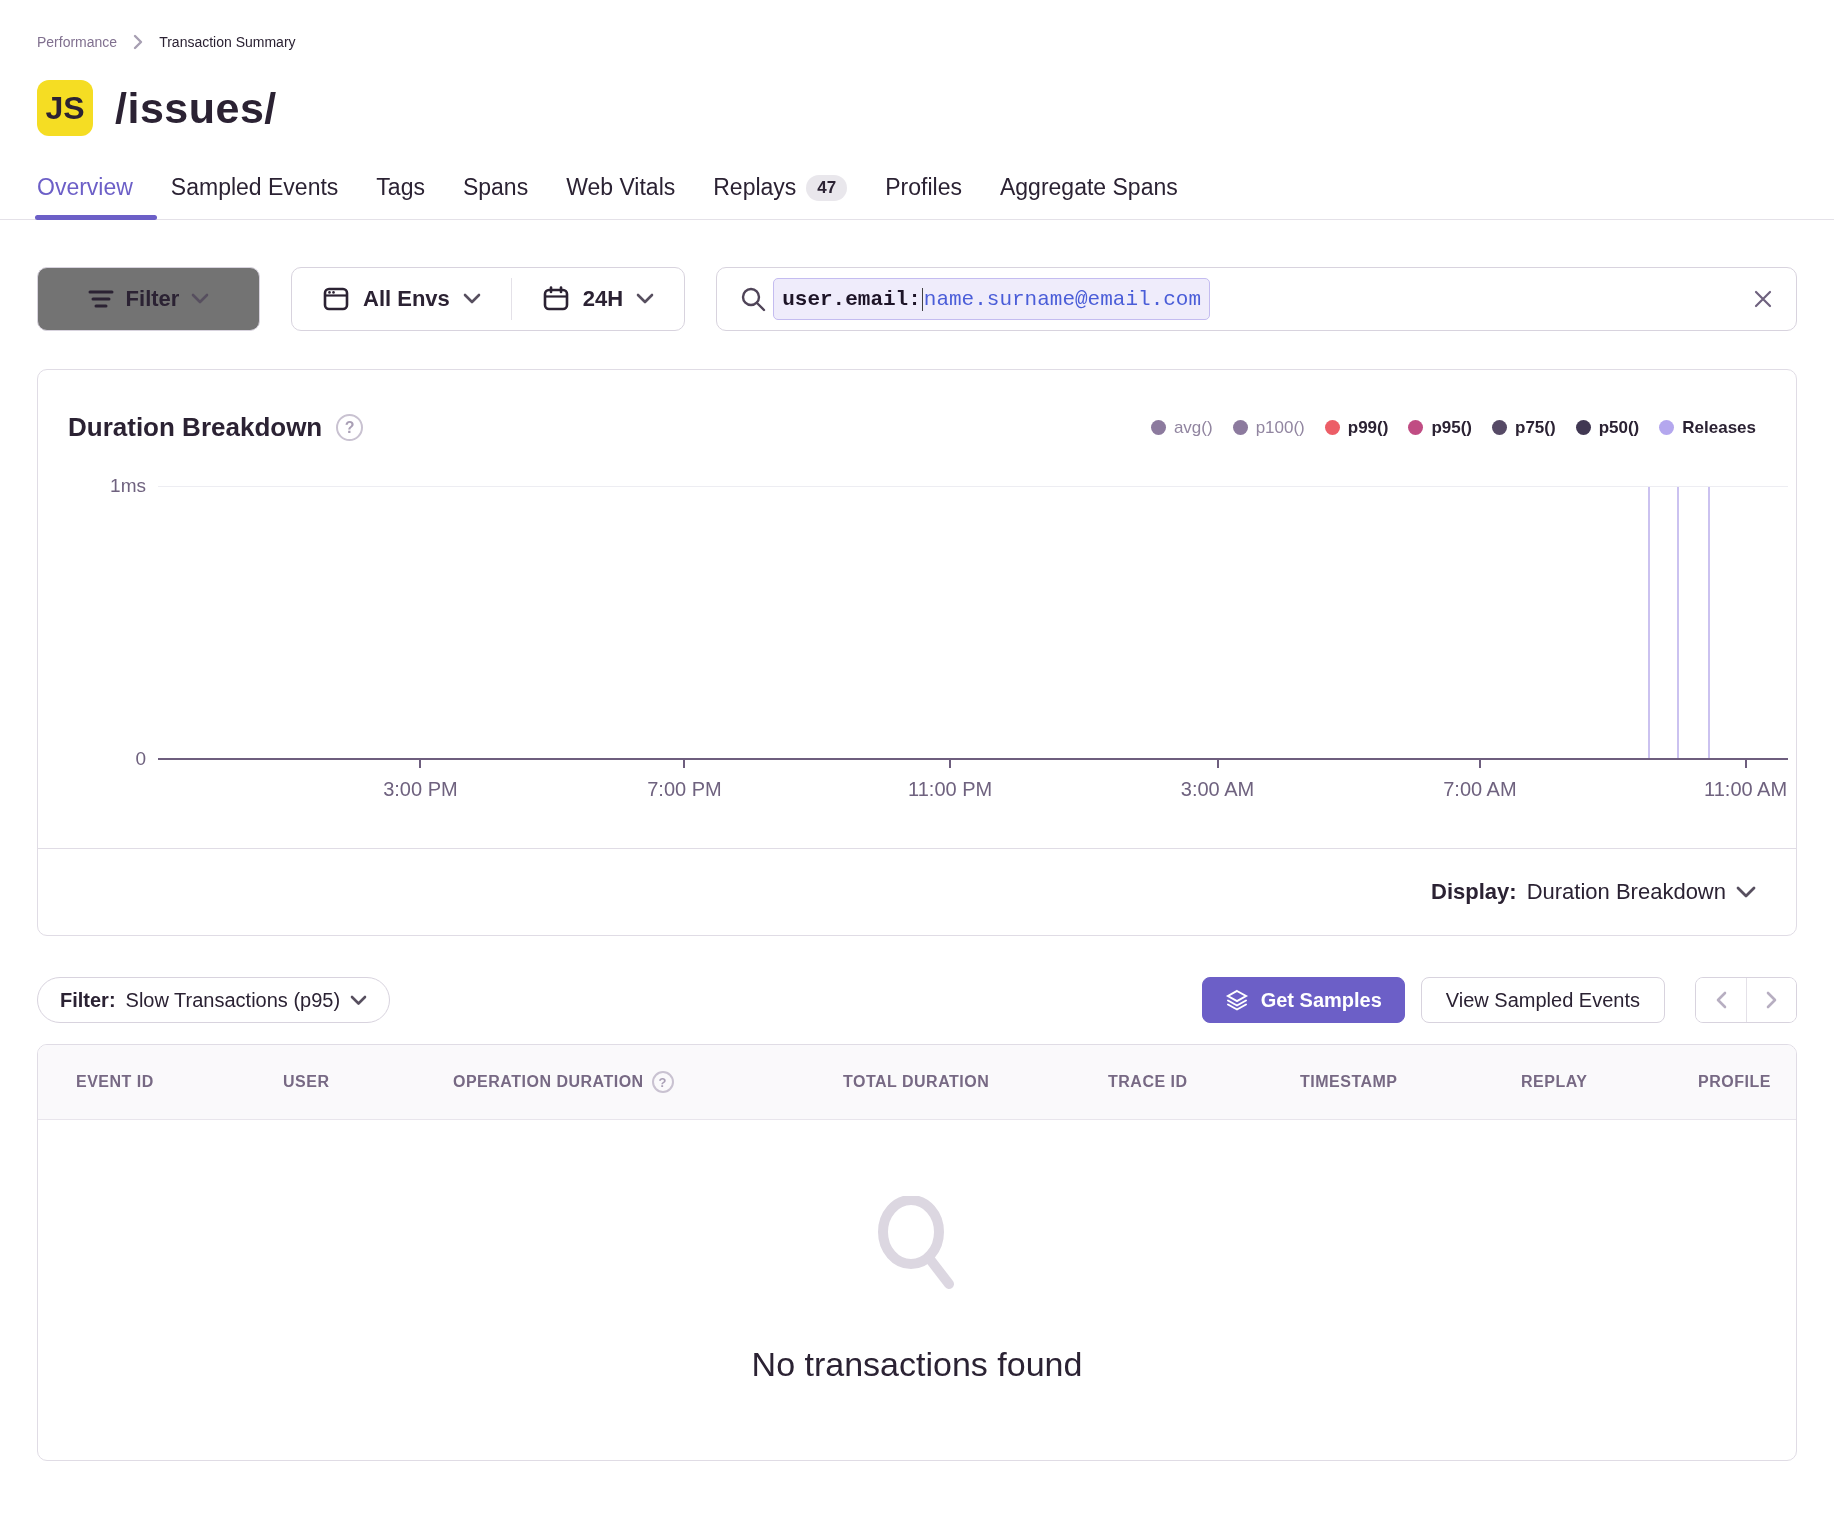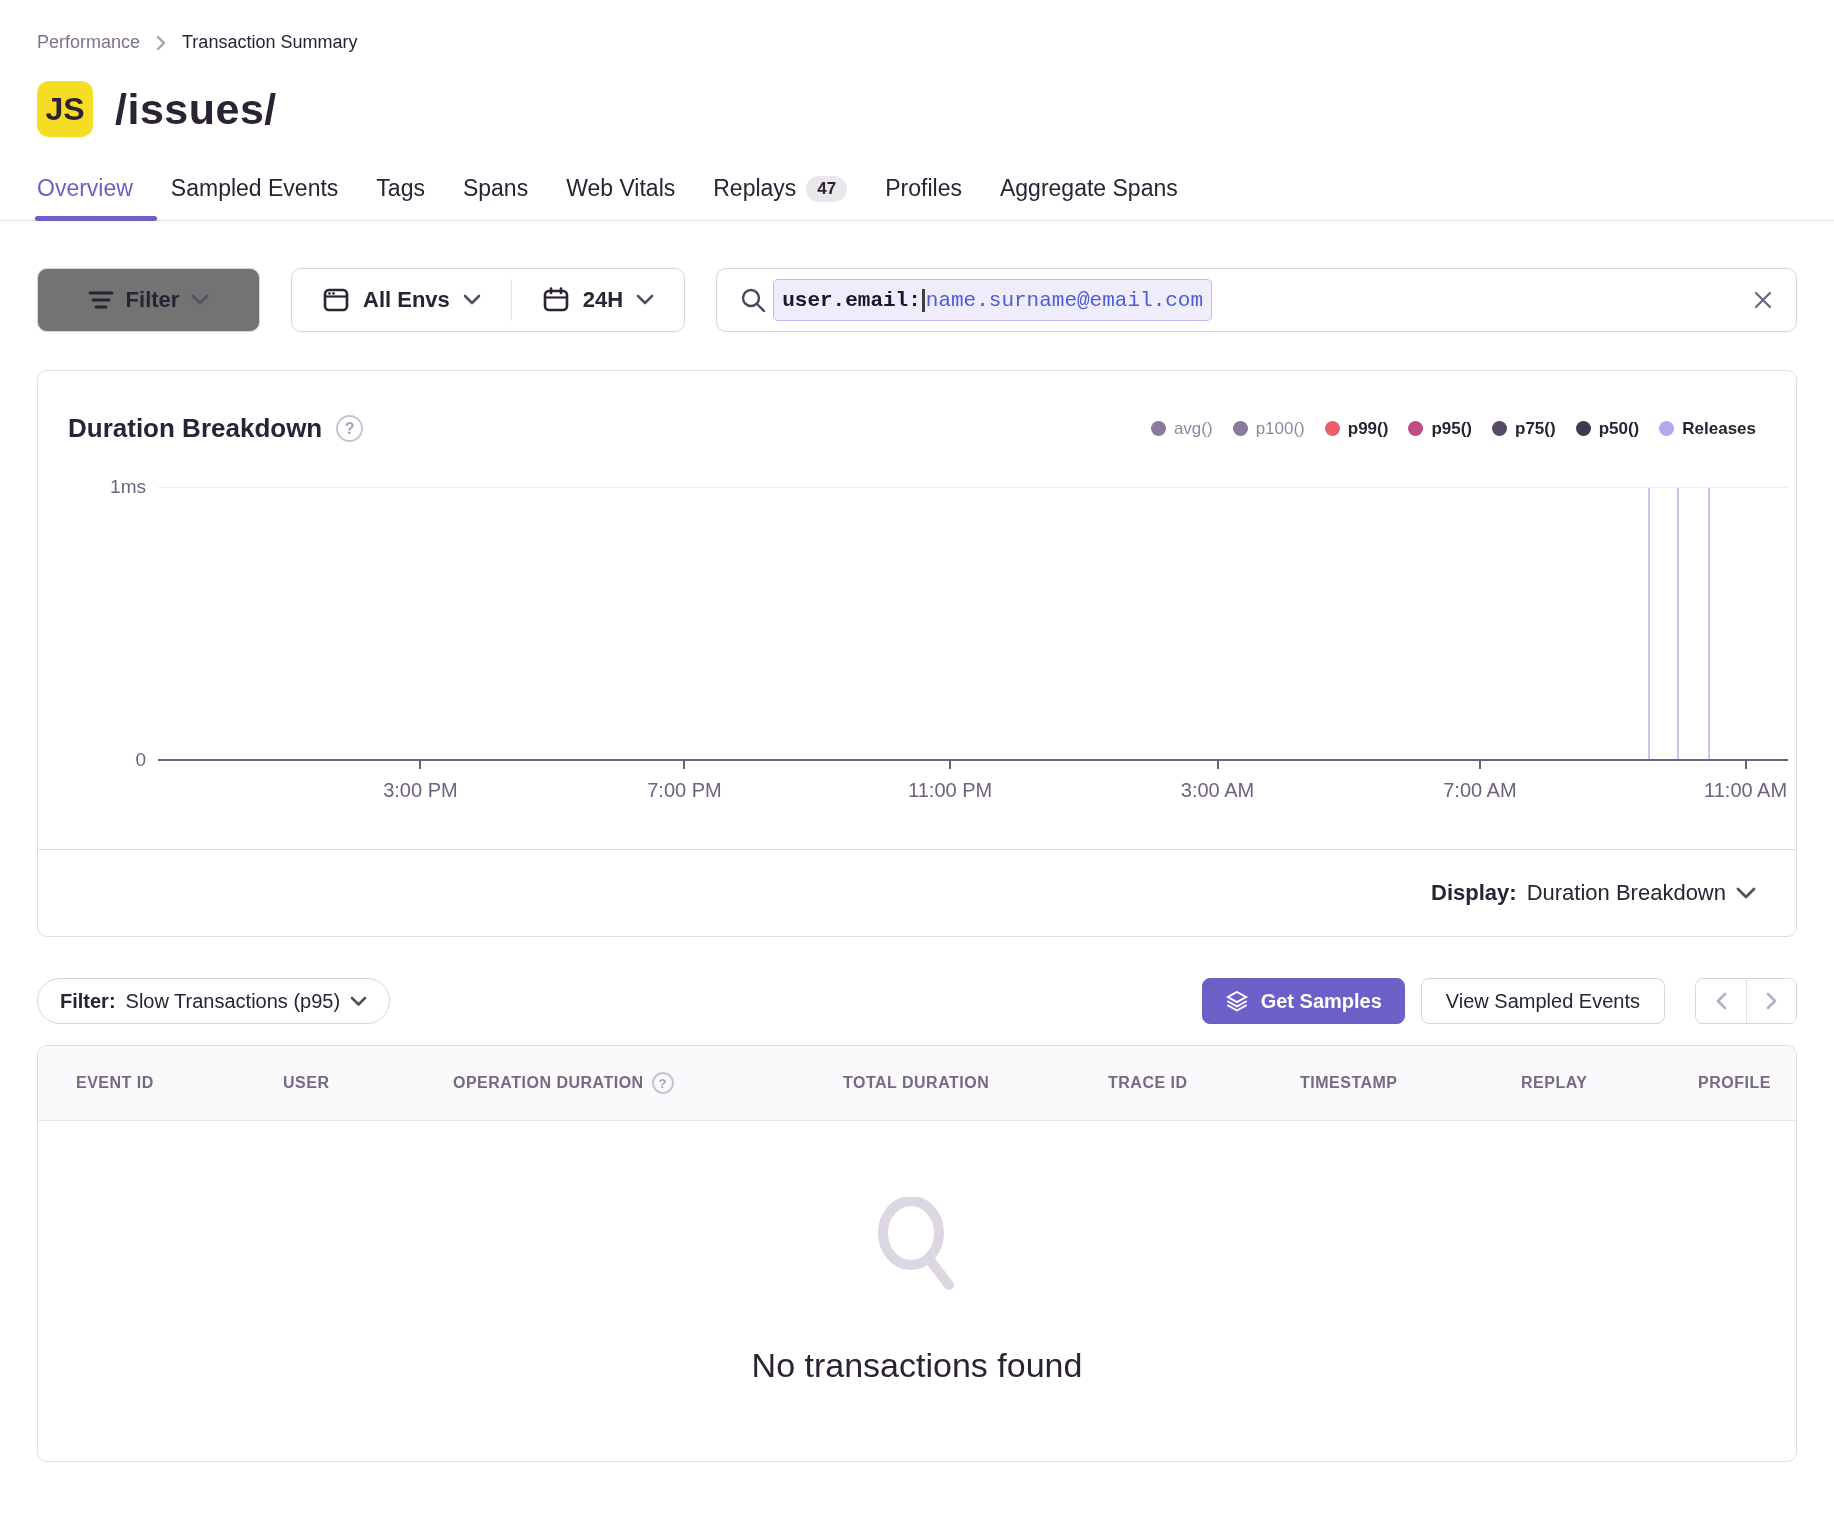--- a/index.html
+++ b/index.html
@@ -7,21 +7,21 @@
   body {
     font-family: "Liberation Sans", sans-serif;
     color: #2b2233;
     background: #ffffff;
   }
   .page { width: 1834px; height: 1532px; position: relative; }
 
   
   .breadcrumb {
     display: flex; align-items: center; gap: 14px;
-    padding: 32px 37px 0 37px; font-size: 18px; color: #80708f;
+    padding: 32px 37px 0 37px; font-size: 14px; color: #80708f;
   }
   .breadcrumb .crumb-link { color: #80708f; cursor: pointer; }
   .breadcrumb .crumb-sep { color: #a79fb2; display: flex; align-items: center; }
   .breadcrumb .crumb-current { color: #2b2233; }
 
   
   .title-row { display: flex; align-items: center; gap: 22px; padding: 28px 37px 0 37px; }
   .js-badge {
     width: 56px; height: 56px; border-radius: 12px; background: #f5dd23;
     display: flex; align-items: center; justify-content: center;
@@ -66,21 +66,21 @@
   .search-bar {
     flex: 1; height: 64px; border: 1px solid #d8d3de; border-radius: 10px;
     display: flex; align-items: center; padding: 0 22px; gap: 6px; background: #fff;
   }
   .search-token {
     display: flex; align-items: center; height: 42px;
     background: #efecfb; border: 1px solid #c4bcf0; border-radius: 5px;
     font-family: "Liberation Mono", monospace; font-size: 21px; overflow: hidden;
   }
   .search-token .tok-key { color: #1d1427; padding: 0 1px 0 8px; font-weight: bold; }
-  .search-token .tok-val { color: #4a5dd8; padding: 0 8px 0 1px; border-left: 3px solid #404040; }
+  .search-token .tok-val { color: #4a5dd8; padding: 0 8px 0 1px; border-left: 1px solid #404040; }
   .search-clear { margin-left: auto; color: #6f627f; cursor: pointer; display: flex; }
 
   
   .chart-panel {
     margin: 38px 37px 0 37px; border: 1px solid #e0dce5; border-radius: 10px;
     background: #fff; height: 567px; position: relative; overflow: hidden;
   }
   .chart-header { display: flex; align-items: center; padding: 35px 40px 0 30px; height: 80px; }
   .chart-title { font-size: 26px; font-weight: bold; color: #2b2233; }
   .help-icon {

